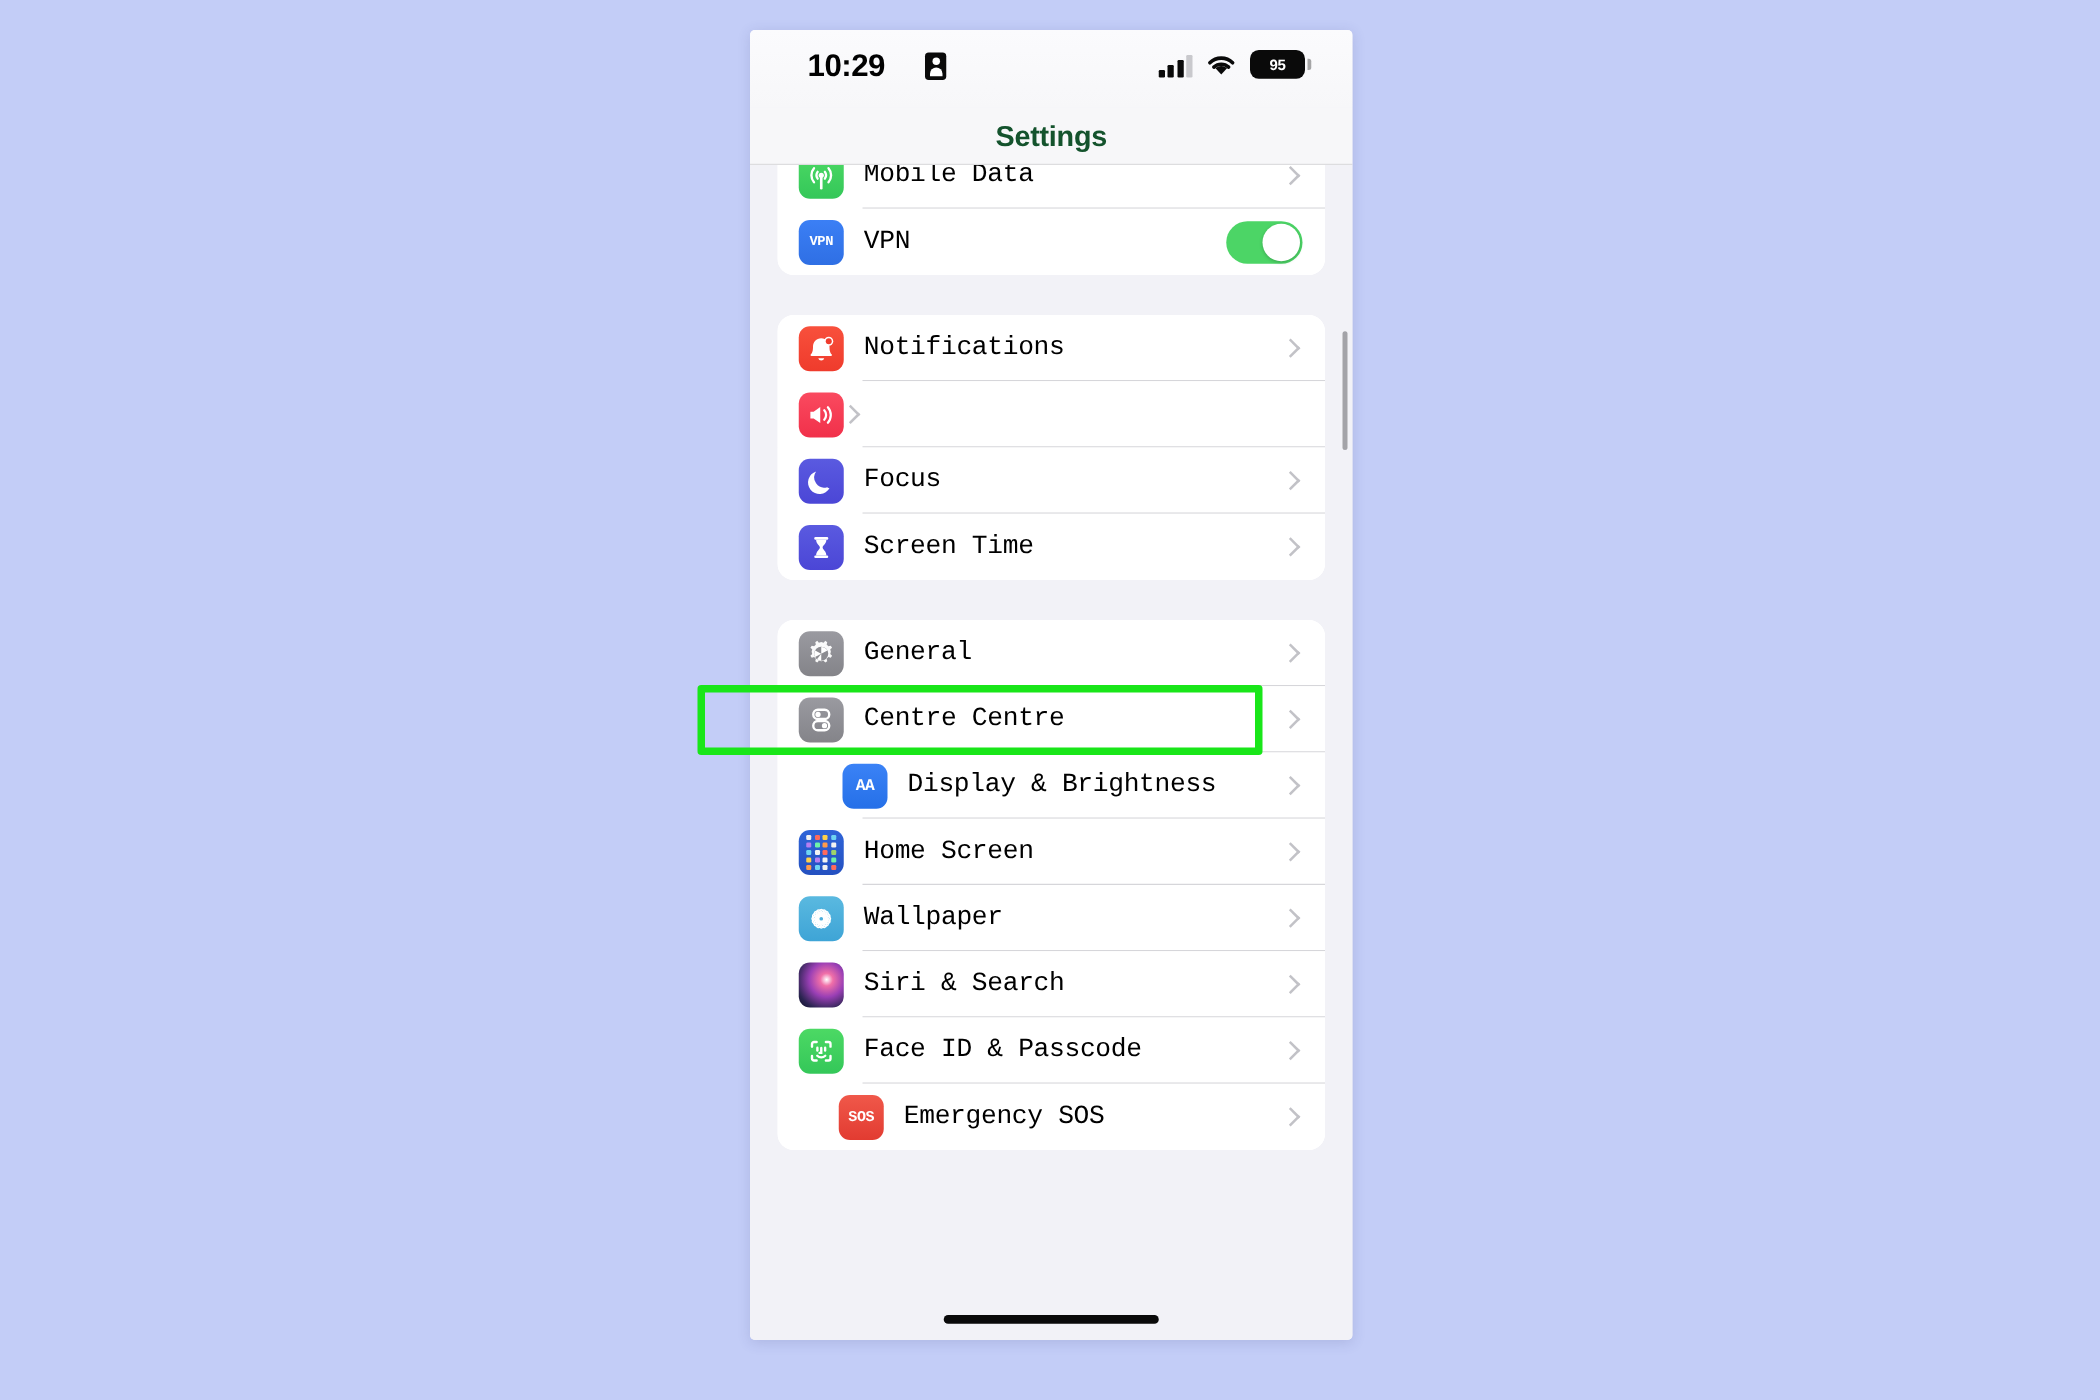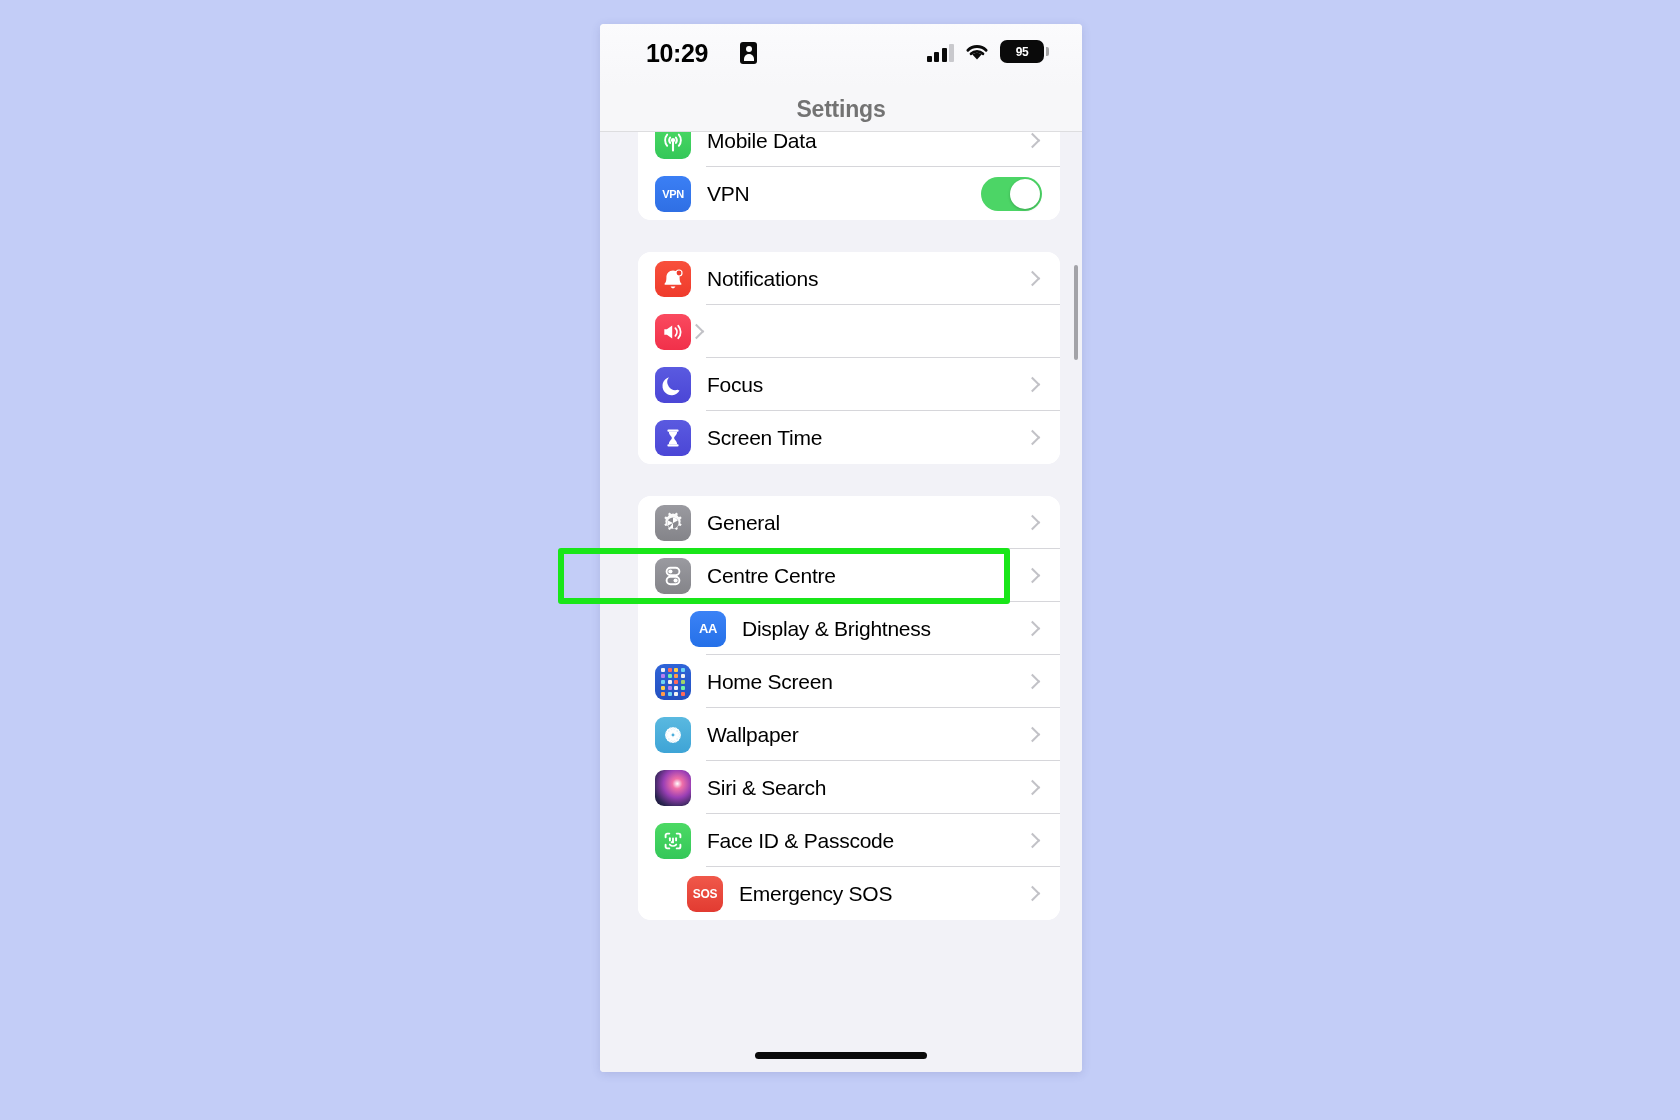--- a/index.html
+++ b/index.html
@@ -104,35 +104,36 @@
   
   #navbar {
     height: 46px;
     background: #f7f7f9;
     display: flex; align-items: center; justify-content: center;
     position: relative;
   }
   #nav-title {
     font-size: 23px;
     font-weight: 700;
-    color: #737373;
+    color: #14532d;
     letter-spacing: -0.2px;
   }
   #nav-hairline {
     position: absolute; left:0; right:0; bottom:0;
     height: 1px; background: rgba(0,0,0,0.10);
   }
 
   
   #content {
     position: relative;
     height: 940px;
     background: #f2f2f7;
-    padding: 0 0 0 16px;
+    padding: 0 0 0 0;
     overflow: hidden;
+    font-family: Liberation Mono, monospace;
   }
   .group {
     background: #ffffff;
     margin: 0 22px;
     border-radius: 13px;
     overflow: hidden;
   }
   .group.clipped-top {
     border-top-left-radius: 0;
     border-top-right-radius: 0;

